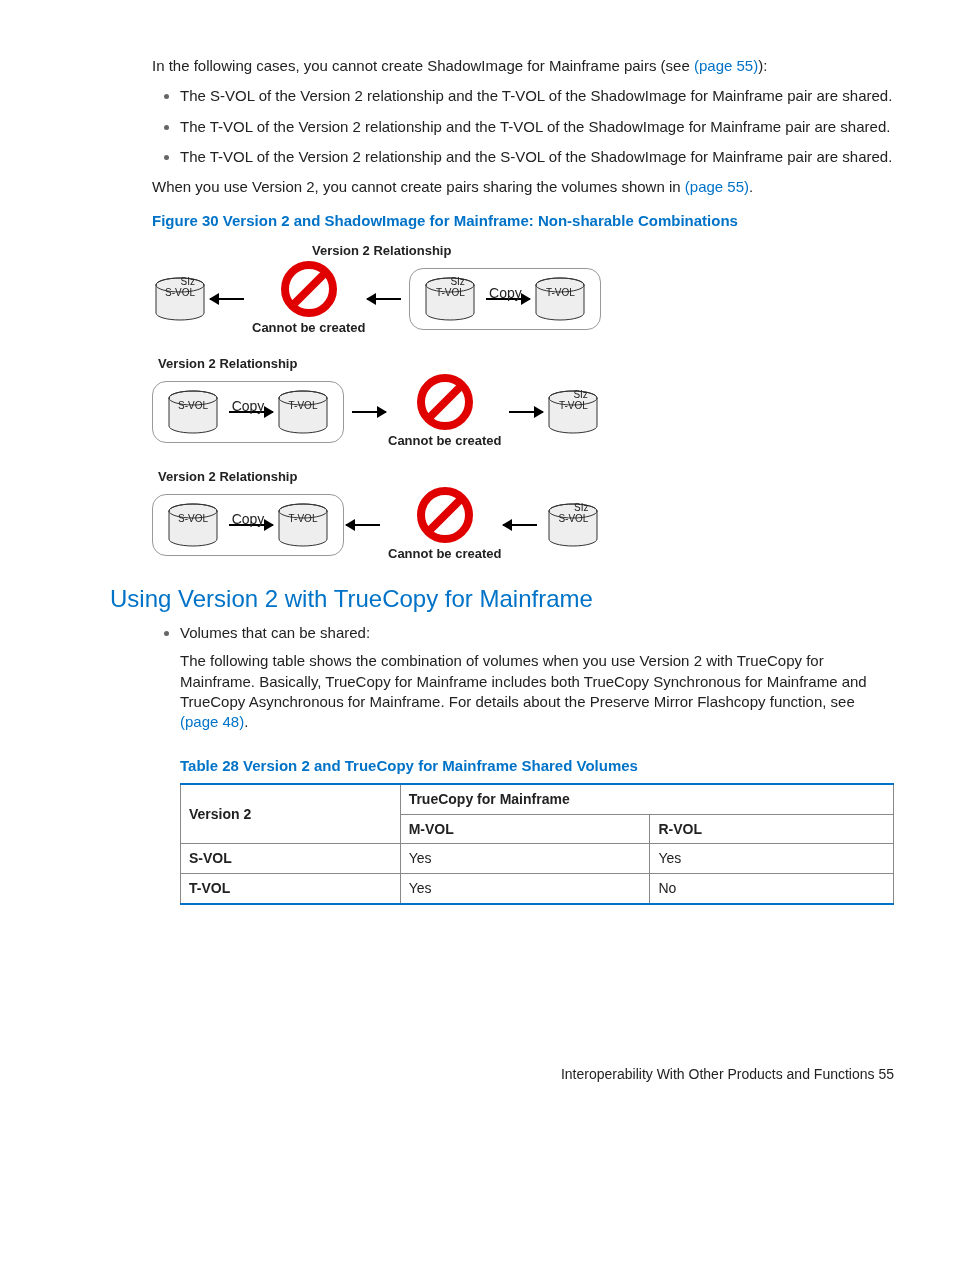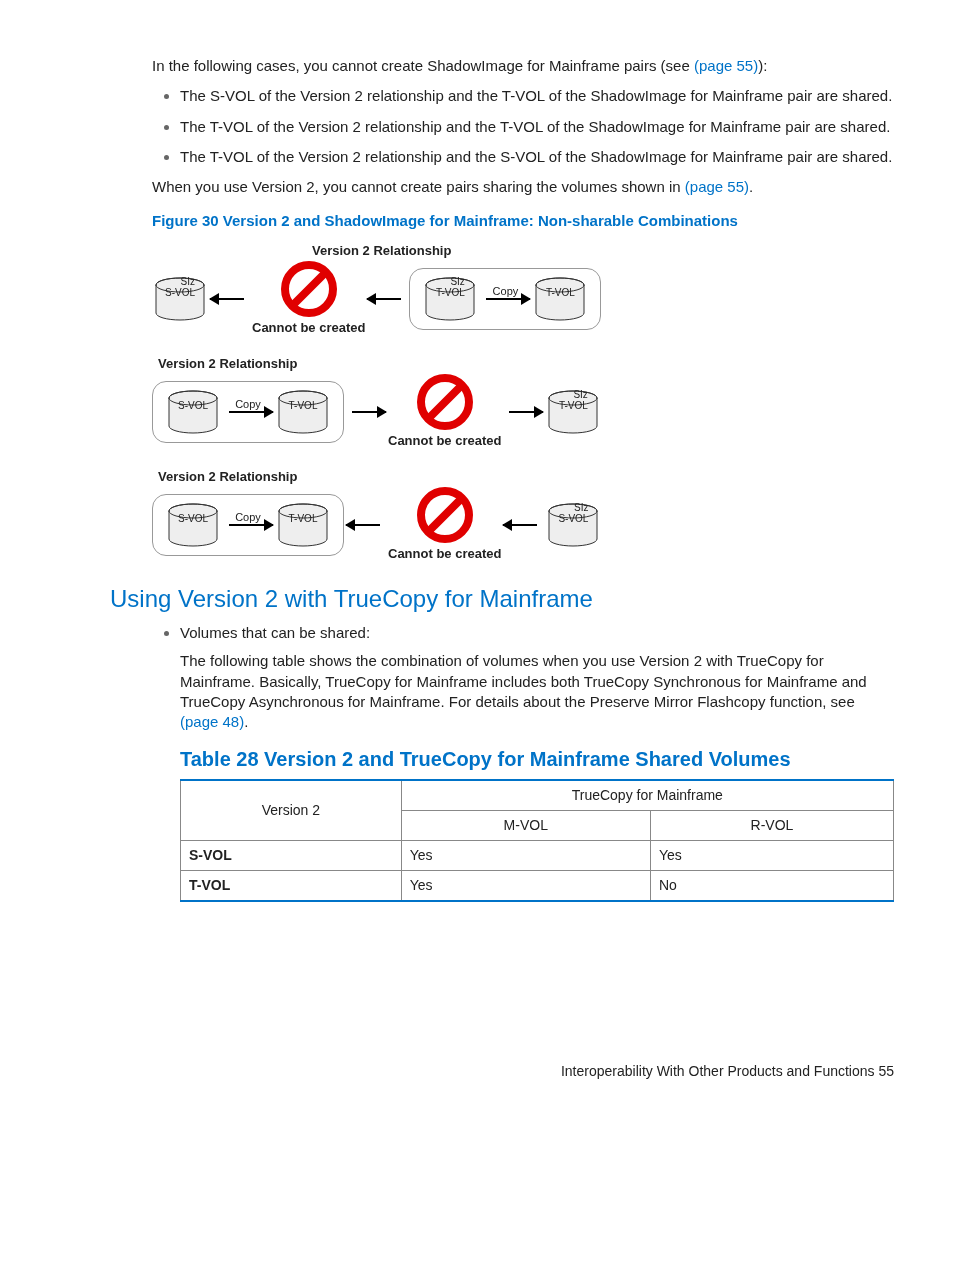--- a/index.html
+++ b/index.html
@@ -13,21 +13,21 @@
     box-sizing: border-box;
     background: #fff;
   }
   .content { margin-left: 42px; }
   p { margin: 6px 0 10px 0; }
   ul { margin: 4px 0 10px 0; padding-left: 28px; }
   ul li { margin-bottom: 10px; }
   ul li::marker { color: #666; }
   a.link { color: #0073c8; text-decoration: none; cursor: pointer; }
   .fig-caption { color: #0073c8; font-weight: bold; margin: 14px 0 6px 0; font-size: 15px; }
-  .tbl-caption { color: #0073c8; font-weight: bold; margin: 14px 0 6px 0; font-size: 20px; }
+  .tbl-caption { color: #0073c8; font-weight: bold; margin: 24px 0 6px 0; font-size: 15px; }
   h2.section { color: #0073c8; font-weight: normal; font-size: 24px; margin: 20px 0 8px -42px; }
   .mono { font-family: Liberation Sans, sans-serif; }
   
   .diagram-block { margin: 10px 0 18px 0; }
   .diag-title { font-weight: bold; font-size: 13px; margin-bottom: 2px; }
   .diag-row { display: flex; align-items: center; }
   .group {
     border: 1px solid #999;
     border-radius: 14px;
     padding: 8px 12px;
@@ -63,39 +63,39 @@
     border-bottom: 6px solid transparent;
   }
   .arrow-left { background: linear-gradient(to left, transparent 0, transparent 6px, #000 6px); }
   .arrow-left::after {
     left: -1px; right: auto;
     border-right: 10px solid #000;
     border-left: none;
     border-top: 6px solid transparent;
     border-bottom: 6px solid transparent;
   }
-  .copy-lbl { font-size: 11px; position: absolute; top: -14px; left: 50%; transform: translateX(-50%); white-space: nowrap; }
+  .copy-lbl { font-size: 14px; position: absolute; top: -14px; left: 50%; transform: translateX(-50%); white-space: nowrap; }
   .nope {
     width: 56px; height: 56px; flex: 0 0 56px;
     margin: 0 6px;
   }
   .cannot { font-weight: bold; font-size: 13px; text-align: center; margin-top: 2px; }
   
   table.vol {
     border-collapse: collapse;
     width: 100%;
     margin-top: 4px;
     font-size: 14px;
   }
   table.vol th, table.vol td {
     border: 1px solid #888;
     padding: 5px 8px;
     text-align: left;
   }
-  table.vol thead th { text-align: center; font-weight: normal; margin-top: 24px; }
+  table.vol thead th { text-align: left; font-weight: bold; margin-top: 24px; }
   table.vol tbody th { font-weight: bold; text-align: left; }
   table.vol { border-top: 2px solid #0073c8; border-bottom: 2px solid #0073c8; }
   .footer {
     text-align: right;
     font-size: 14px;
     margin-top: 160px;
     color: #222;
   }
   .pgnum { }
 </style>

